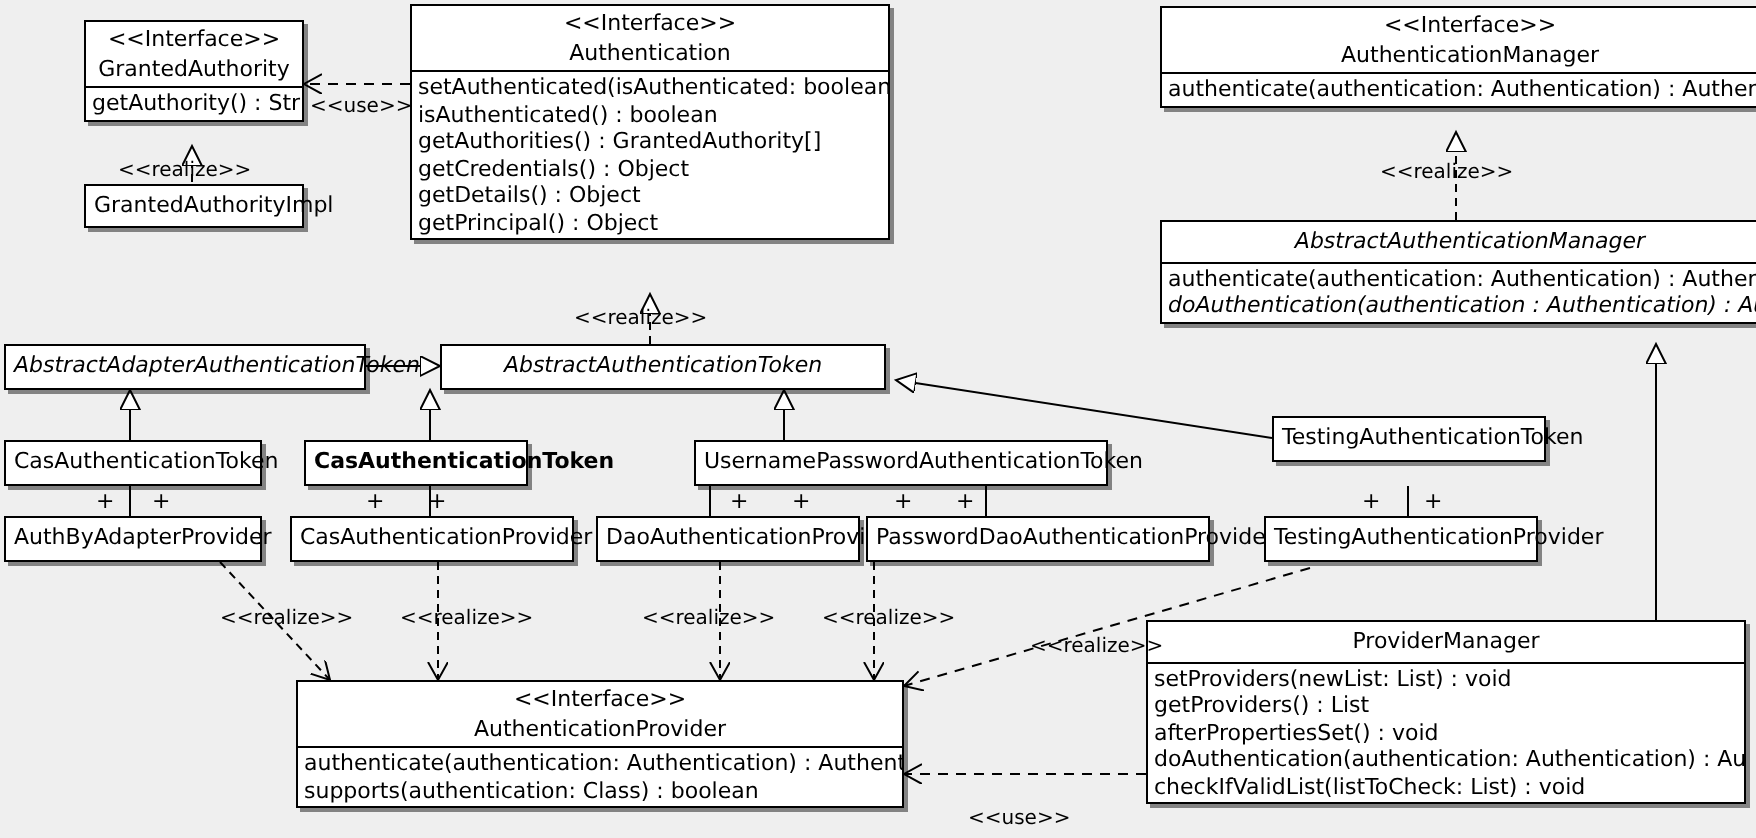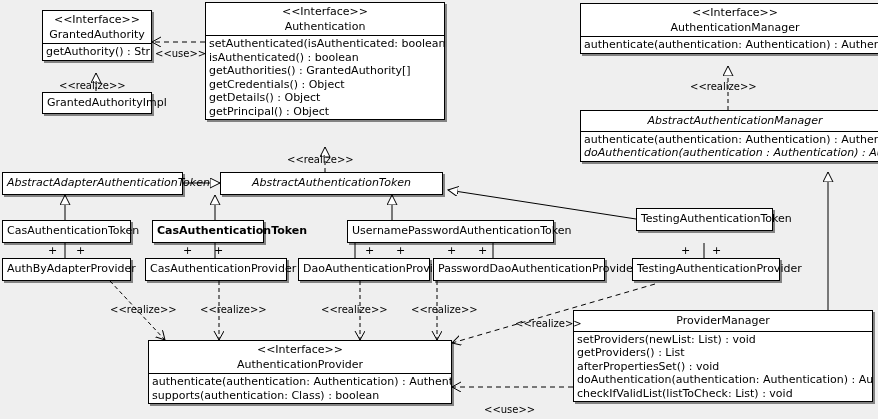--- a/index.html
+++ b/index.html
@@ -274,21 +274,21 @@
       <span class="nm">DaoAuthenticationProvider</span>
     </div>
   </div>
 
   <div class="uml" style="left:433px; top:258px; width:172px; height:23px;">
     <div class="hdr simple">
       <span class="nm">PasswordDaoAuthenticationProvider</span>
     </div>
   </div>
 
-  <div class="uml" style="left:632px; top:258px; width:148px; height:23px;">
+  <div class="uml" style="left:632px; top:258px; width:137px; height:23px;">
     <div class="hdr simple">
       <span class="nm">TestingAuthenticationProvider</span>
     </div>
   </div>
 
   <div class="uml" style="left:148px; top:340px; width:304px;">
     <div class="hdr">
       <span class="stereo">&lt;&lt;Interface&gt;&gt;</span>
       <span class="nm">AuthenticationProvider</span>
     </div>

